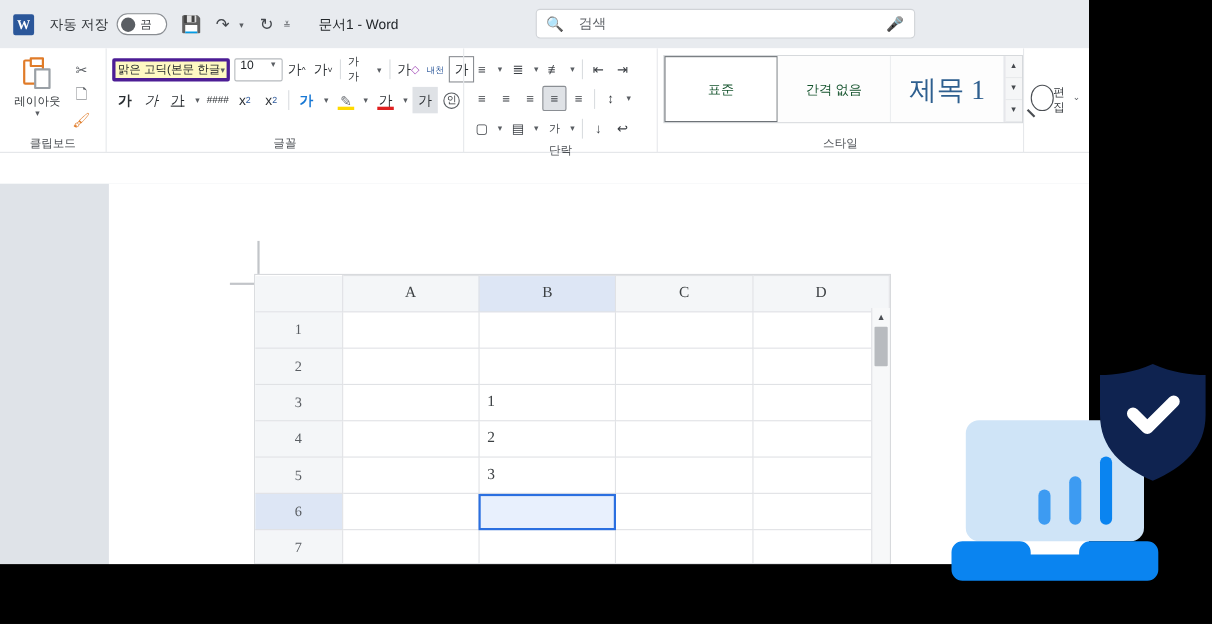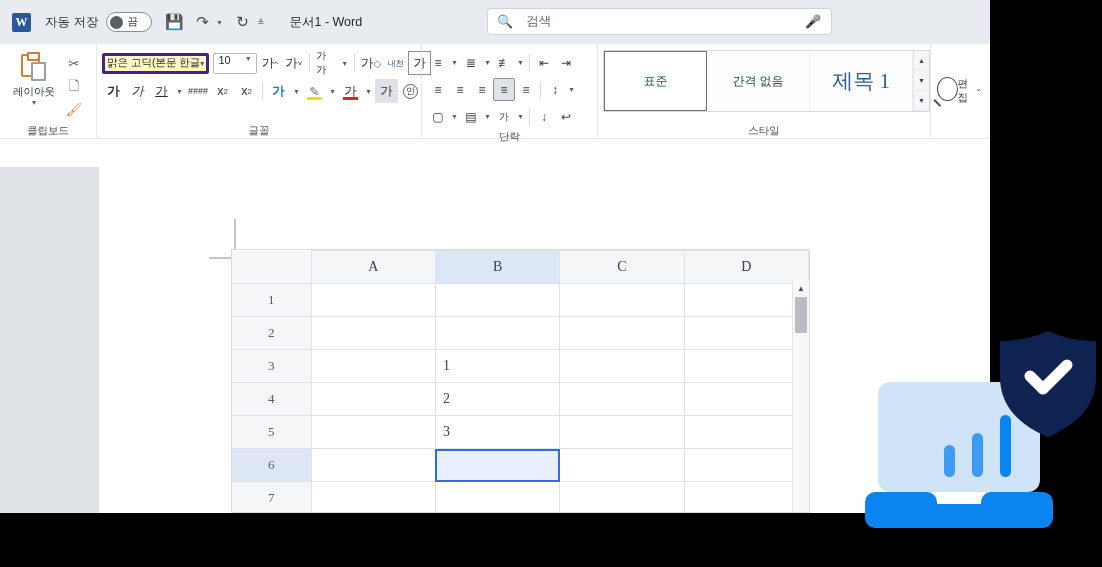--- a/index.html
+++ b/index.html
@@ -155,21 +155,21 @@
   .g-styles .gcontent { padding: 6px 5px 0; align-items: flex-start; }
   .style-strip {
     display: flex; border: 1px solid #d6d9dc; height: 62px; background: #fdfdfd;
   }
   .style-card {
     width: 103px; display: flex; align-items: center; justify-content: center;
     border-right: 1px solid #eceef0; font-size: 12px; color: #14532d;
     background: #fdfdfd; font-family: "Liberation Serif", serif;
   }
   .style-card.selected { border: 1px solid #6e7378; background: #fff; }
-  .style-card.h1 { font-size: 21px; color: #2e5f8f; }
+  .style-card.h1 { font-size: 25px; color: #2e5f8f; }
   .style-scroll {
     width: 16px; display: flex; flex-direction: column; background: #f5f6f7;
     border-left: 1px solid #e0e2e5;
   }
   .style-scroll div {
     flex: 1; display: flex; align-items: center; justify-content: center;
     font-size: 7px; color: #44484d; border-bottom: 1px solid #e8eaec;
   }
 
   

